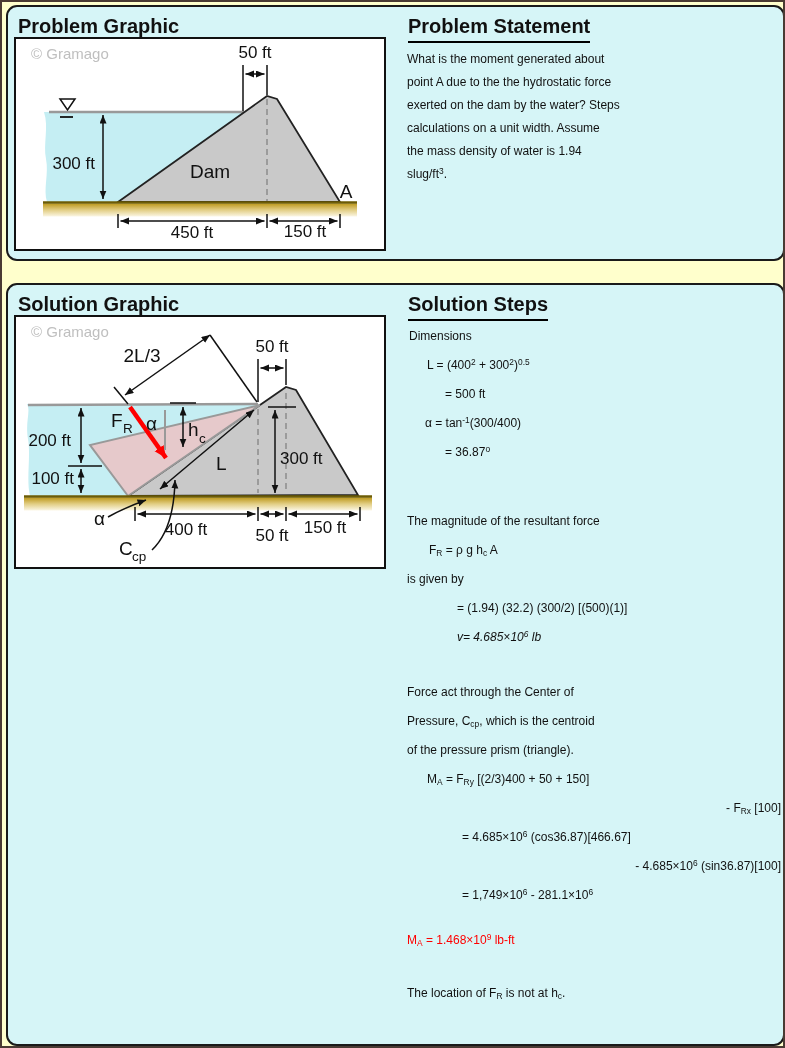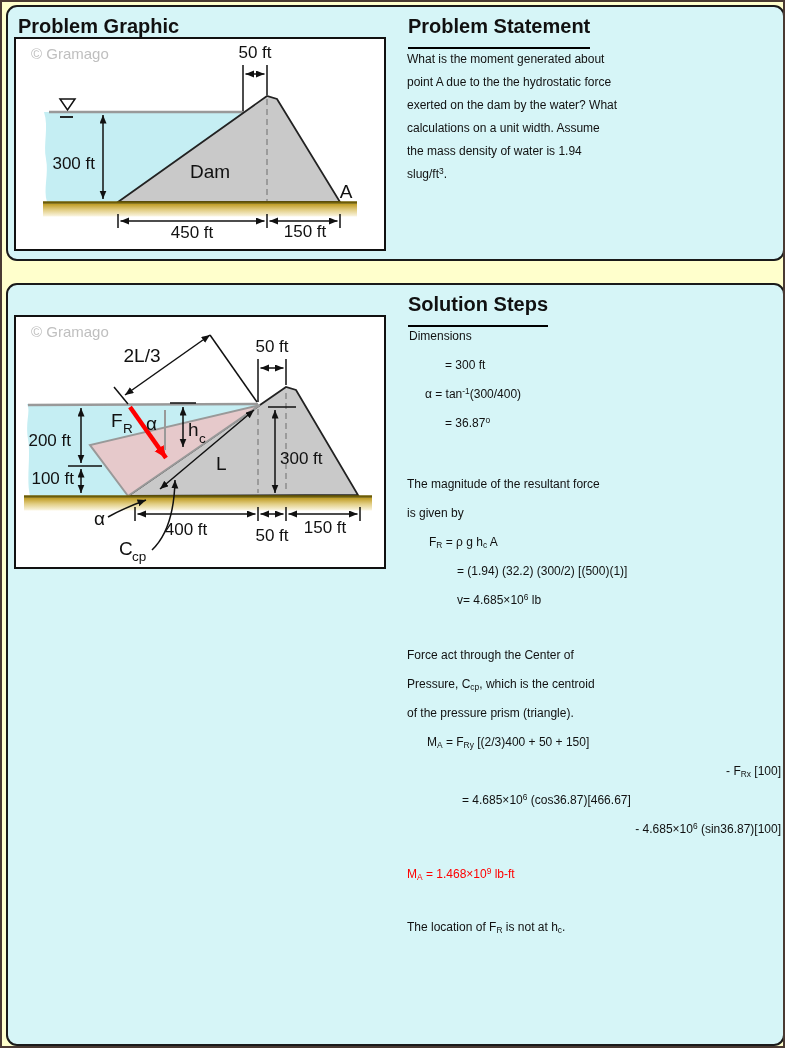--- a/index.html
+++ b/index.html
@@ -11,21 +11,21 @@
   .panel{
     position:absolute; left:4px; width:779px; box-sizing:border-box;
     background:#D6F5F7; border:2px solid #1a1a1a; border-radius:11px;
   }
   #problem-panel{ top:3px; height:256px; }
   #solution-panel{ top:281px; height:763px; }
   .panel-title{
     position:absolute; left:10px; top:8px;
     font-size:20px; font-weight:bold; color:#111; white-space:nowrap;
   }
-  .panel-title.underlined{ border-bottom:2.5px solid #000; padding-bottom:9px; }
+  .panel-title.underlined{ border-bottom:2.5px solid #000; padding-bottom:3px; }
   .right-title{ left:400px; }
   .graphic-box{
     position:absolute; left:6px; top:30px; box-sizing:border-box;
     background:#FFFFFF; border:2px solid #111;
   }
   #problem-graphic-box{ width:372px; height:214px; }
   #solution-graphic-box{ width:372px; height:254px; }
   .text-col{
     position:absolute; left:399px; width:374px; color:#111;
     font-size:12px;
@@ -107,28 +107,29 @@
 
         <text class="lbltxt" x="194" y="139" text-anchor="middle">Dam</text>
         <text class="lbltxt" x="330" y="159" text-anchor="middle">A</text>
         <text class="wm" x="15" y="20">© Gramago</text>
       </svg>
     </div>
 
     <div class="text-col" id="problem-text">
         <div class="tline">What is the moment generated about</div>
         <div class="tline">point A due to the the hydrostatic force</div>
-        <div class="tline">exerted on the dam by the water? What</div>
+        <div class="tline">exerted on the dam by the water? Steps</div>
         <div class="tline">calculations on a unit width. Assume</div>
         <div class="tline">the mass density of water is 1.94</div>
         <div class="tline">slug/ft<sup>3</sup>.</div>
       </div>
   </div>
 
   <div class="panel" id="solution-panel">
+    <div class="panel-title">Solution Graphic</div>
     <div class="panel-title underlined right-title">Solution Steps</div>
 
     <div class="graphic-box" id="solution-graphic-box">
       <svg width="368" height="250" viewBox="0 0 368 250">
         <defs>
           <marker id="ah2" markerUnits="userSpaceOnUse" markerWidth="10" markerHeight="8" refX="8.5" refY="3.5" orient="auto-start-reverse">
             <path d="M0,0 L8.5,3.5 L0,7 Z" fill="#111"></path>
           </marker>
           <marker id="ahr" markerUnits="userSpaceOnUse" markerWidth="14" markerHeight="12" refX="12" refY="5.5" orient="auto">
             <path d="M0,0 L12,5.5 L0,11 Z" fill="#FF0000"></path>
@@ -227,32 +228,34 @@
           <text class="subtxt" x="116" y="244">cp</text>
           <path class="dimline" d="M136,233 Q158,212 159,163" marker-end="url(#ah2)"></path>
         </g>
 
         <text class="wm" x="15" y="20">© Gramago</text>
       </svg>
     </div>
 
     <div class="text-col" id="solution-text">
         <div class="tline" style="padding-left: 2px;">Dimensions</div>
-        <div class="tline" style="padding-left: 38px;">= 300 ft</div>
+        <div class="tline" style="padding-left: 20px;">L = (400<sup>2</sup> + 300<sup>2</sup>)<sup>0.5</sup></div>
+        <div class="tline" style="padding-left: 38px;">= 500 ft</div>
         <div class="tline" style="padding-left: 18px;">α = tan<sup>-1</sup>(300/400)</div>
         <div class="tline" style="padding-left: 38px;">= 36.87<sup>o</sup></div>
-        <div class="tline" style="margin-top: 32px;">The magnitude of the resultant force</div>
+        <div class="tline" style="margin-top: 40px;">The magnitude of the resultant force</div>
+        <div class="tline" style="padding-left: 22px;">F<sub>R</sub> = ρ g h<sub>c</sub> A</div>
         <div class="tline">is given by</div>
-        <div class="tline" style="padding-left: 22px;">F<sub>R</sub> = ρ g h<sub>c</sub> A</div>
         <div class="tline" style="padding-left: 50px;">= (1.94) (32.2) (300/2) [(500)(1)]</div>
-        <div class="tline" style="padding-left: 50px;">v= 4.685×10<sup>6</sup> lb</div>
+        <div class="tline" style="padding-left: 50px; font-style: italic;">v= 4.685×10<sup>6</sup> lb</div>
         <div class="tline" style="margin-top: 26px;">Force act through the Center of</div>
         <div class="tline">Pressure, C<sub>cp</sub>, which is the centroid</div>
         <div class="tline">of the pressure prism (triangle).</div>
         <div class="tline" style="padding-left: 20px;">M<sub>A</sub> = F<sub>Ry</sub> [(2/3)400 + 50 + 150]</div>
         <div class="tline" style="text-align: right;">- F<sub>Rx</sub> [100]</div>
         <div class="tline" style="padding-left: 55px;">= 4.685×10<sup>6</sup> (cos36.87)[466.67]</div>
         <div class="tline" style="text-align: right;">- 4.685×10<sup>6</sup> (sin36.87)[100]</div>
+        <div class="tline" style="padding-left: 55px;">= 1,749×10<sup>6</sup> - 281.1×10<sup>6</sup></div>
         <div class="tline" style="color: rgb(255, 0, 0); margin-top: 16px;">M<sub>A</sub> = 1.468×10<sup>9</sup> lb-ft</div>
         <div class="tline" style="margin-top: 24px;">The location of F<sub>R</sub> is not at h<sub>c</sub>.</div>
       </div>
   </div>
 </div>
 
 </body></html>

